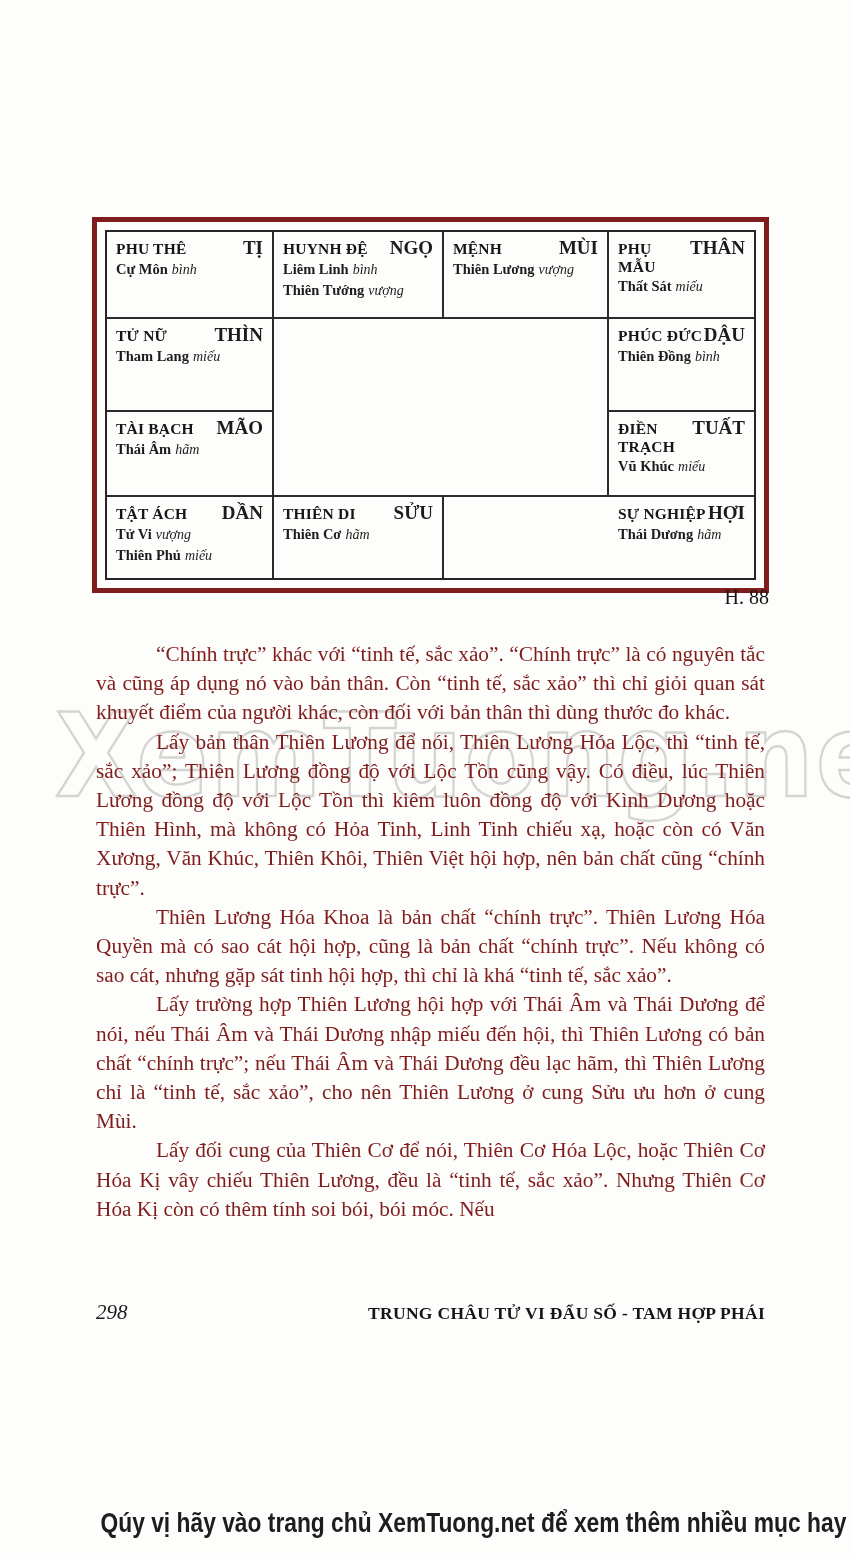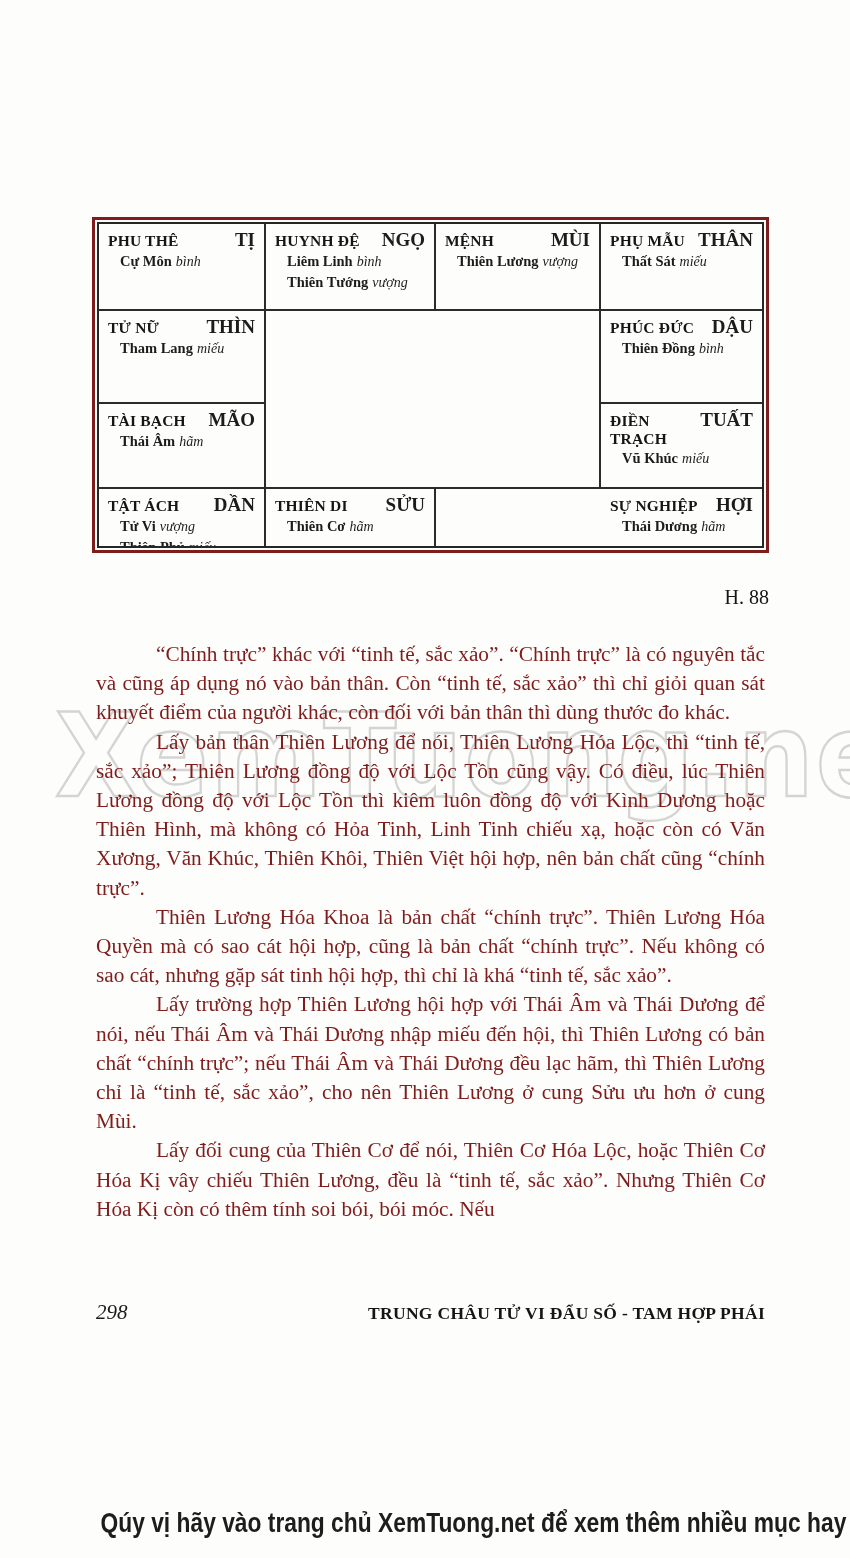--- a/index.html
+++ b/index.html
@@ -3,22 +3,22 @@
 <meta charset="utf-8">
 <style>
   html,body{margin:0;padding:0;}
   body{
     width:850px;height:1558px;position:relative;overflow:hidden;
     background:#fdfdfb;
     font-family:"Liberation Serif",serif;color:#1a1a1a;
   }
   
   .chart-outer{
-    position:absolute;left:92px;top:217px;width:677px;height:336px;
-    border:3px solid #7f1d1d;padding:2px;box-sizing:border-box;
+    position:absolute;left:92px;top:217px;width:677px;height:376px;
+    border:5px solid #7f1d1d;padding:8px;box-sizing:border-box;
     background:#fdfdfb;
   }
   .chart-grid{
     width:100%;height:100%;box-sizing:border-box;
     border:2px solid #262626;
     display:grid;
     grid-template-columns:167px 170px 165px 1fr;
     grid-template-rows:87px 93px 85px 1fr;
     grid-template-areas:
       "a1 a2 a3 a4"
@@ -32,21 +32,21 @@
   }
   .a1{grid-area:a1}.a2{grid-area:a2}.a3{grid-area:a3}.a4{grid-area:a4}
   .a5{grid-area:a5}.a6{grid-area:a6}.a7{grid-area:a7}.a8{grid-area:a8}
   .a9{grid-area:a9}.a10{grid-area:a10}.a11{grid-area:a11}.a12{grid-area:a12}
   .amid{grid-area:am}
   .no-r{border-right:none}.no-b{border-bottom:none}
   .cell-head{display:flex;justify-content:space-between;align-items:baseline;}
   .palace{font-weight:700;font-size:15.5px;letter-spacing:.2px;color:#151515;}
   .branch{font-weight:700;font-size:19px;color:#1c1c1c;}
   .star-line{font-size:14.5px;line-height:20px;color:#1c1c1c;}
-  .star{font-weight:700;margin-left:12px;}
+  .star{font-weight:700;}
   .status{font-style:italic;font-size:14px;padding-left:4px;text-align:right;}
   
   .caption{
     position:absolute;left:92px;top:586px;width:677px;
     text-align:right;font-size:20px;color:#161616;
   }
   
   .bodytext{
     position:absolute;left:96px;top:640px;width:669px;
     font-size:21.3px;line-height:29.2px;text-align:justify;

